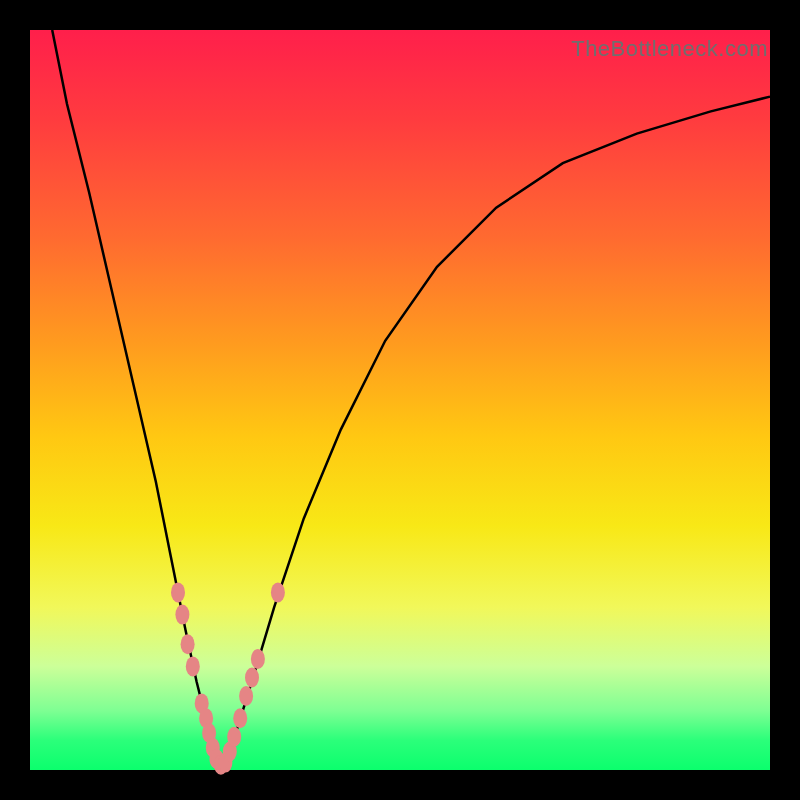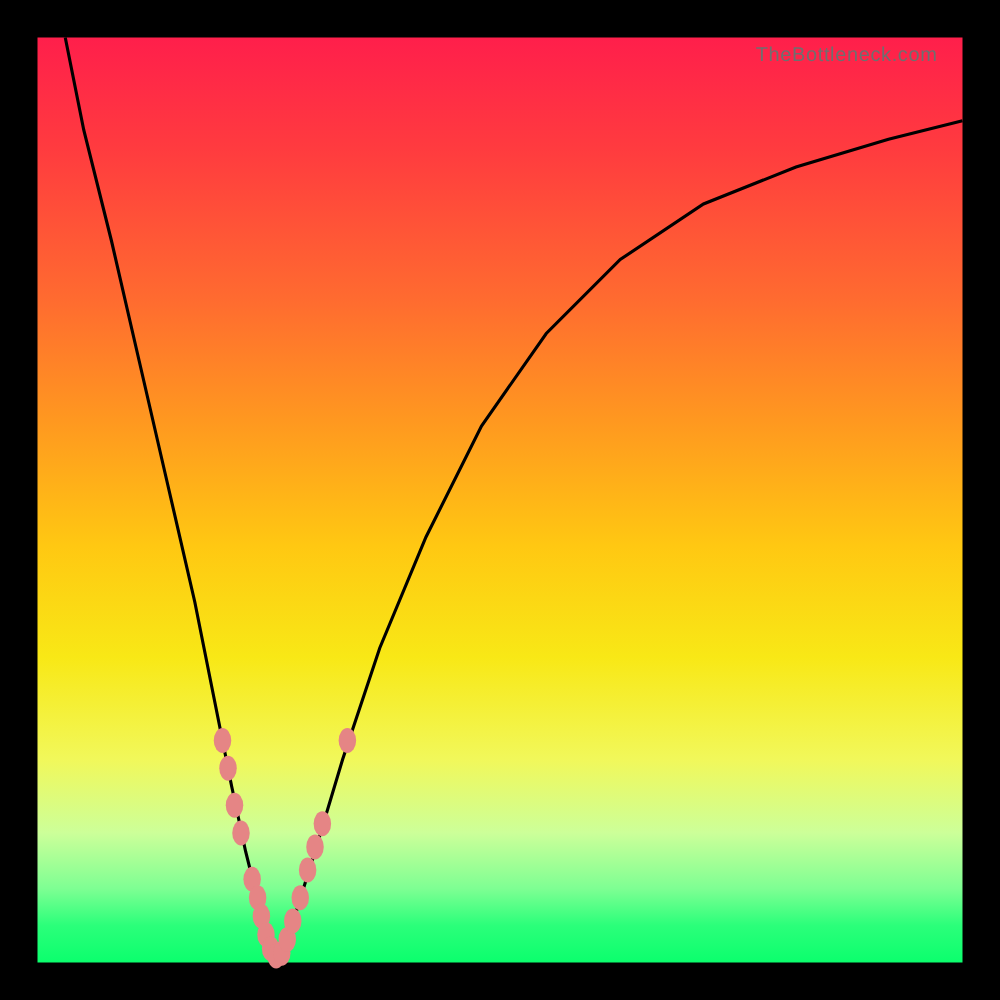--- a/index.html
+++ b/index.html
@@ -34,23 +34,23 @@
       #f1f85a 78%,
       #ccff99 86%,
       #7eff93 92%,
       #2bff7a 96%,
       #0bff6d 100%
     );
   }
   .watermark {
     position: absolute;
     top: 6px;
-    right: 20px;
+    right: 2px;
     color: #6f6f6f;
-    font-size: 16px;
+    font-size: 22px;
     font-weight: 500;
     letter-spacing: 0.5px;
     user-select: none;
   }
   svg.curve {
     position: absolute;
     left: 0;
     top: 0;
     width: 740px;
     height: 740px;

